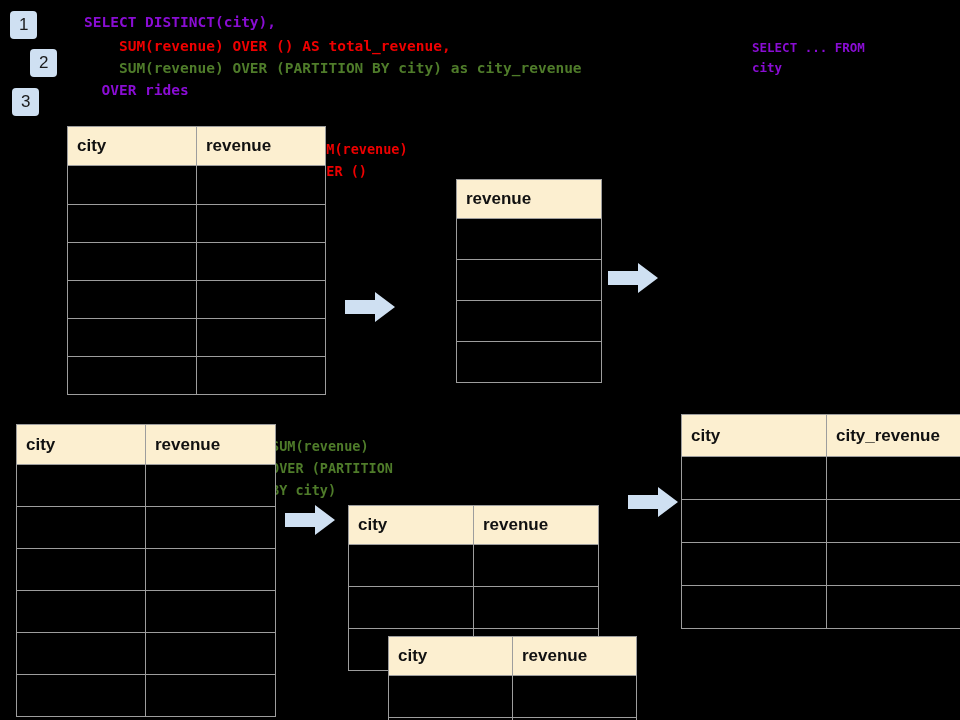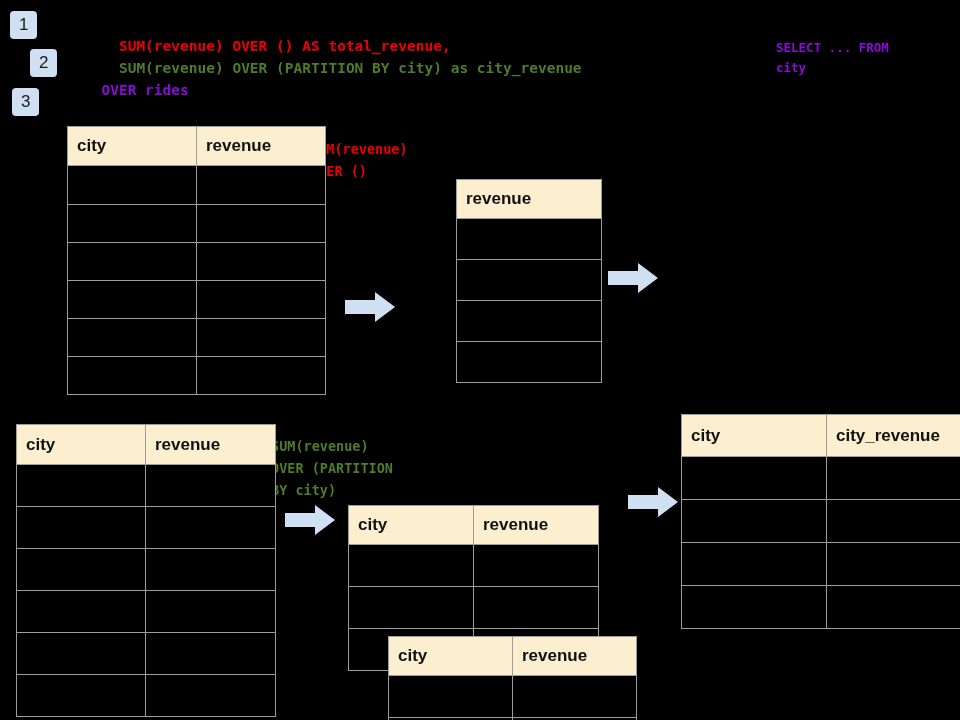--- a/index.html
+++ b/index.html
@@ -40,21 +40,20 @@
     letter-spacing: 0px;
   }
 
   .sql-aside {
     position: absolute;
     font-family: "DejaVu Sans Mono", monospace;
     font-size: 12.5px;
     line-height: 20px;
     white-space: pre;
     font-weight: bold;
-    margin-left: 24px;
   }
 
   
   .annot {
     position: absolute;
     font-family: "DejaVu Sans Mono", monospace;
     font-size: 13.5px;
     line-height: 22px;
     white-space: pre;
     font-weight: bold;
@@ -91,20 +90,21 @@
 </style>
 </head>
 <body>
 
 <div id="canvas">
 
   <div class="badge" style="left:10px; top:11px;">1</div>
   <div class="badge" style="left:30px; top:49px;">2</div>
   <div class="badge" style="left:12px; top:88px;">3</div>
 
+  <div class="sql" style="left:84px; top:12px; color:#8a0dd4;">SELECT DISTINCT(city),</div>
   <div class="sql" style="left:84px; top:58px; color:#4f7c2a;">    SUM(revenue) OVER (PARTITION BY city) as city_revenue</div>
   <div class="sql" style="left:84px; top:36px; color:#ee0000;">    SUM(revenue) OVER () AS total_revenue,</div>
   <div class="sql" style="left:84px; top:80px; color:#8a0dd4;">  OVER rides</div>
 
   <div class="sql-aside" style="left:752px; top:38px; color:#8a0dd4;">SELECT ... FROM</div>
   <div class="sql-aside" style="left:752px; top:58px; color:#8a0dd4;">city</div>
 
   <div class="annot" style="left:310px; top:138px; color:#ee0000;">SUM(revenue)</div>
   <div class="annot" style="left:310px; top:160px; color:#ee0000;">OVER ()</div>
 

